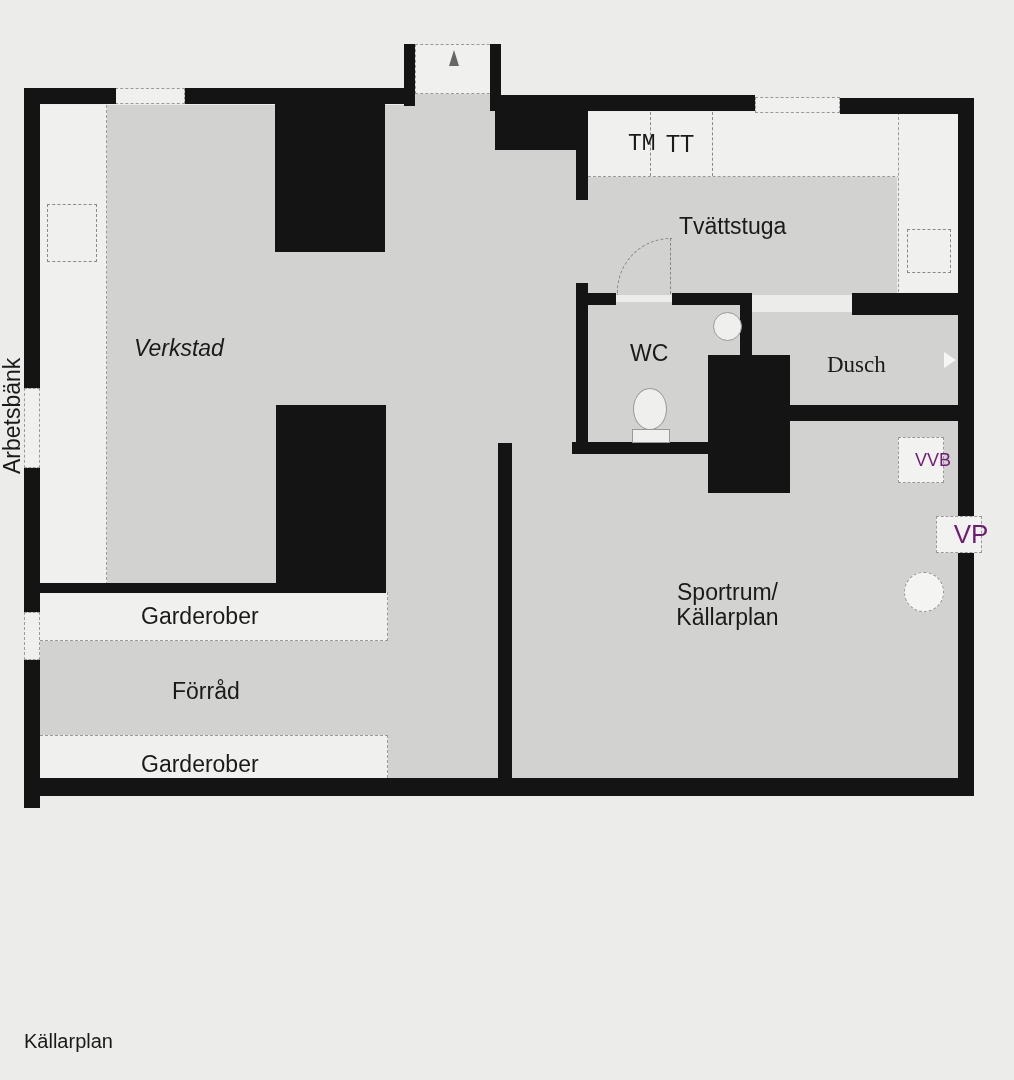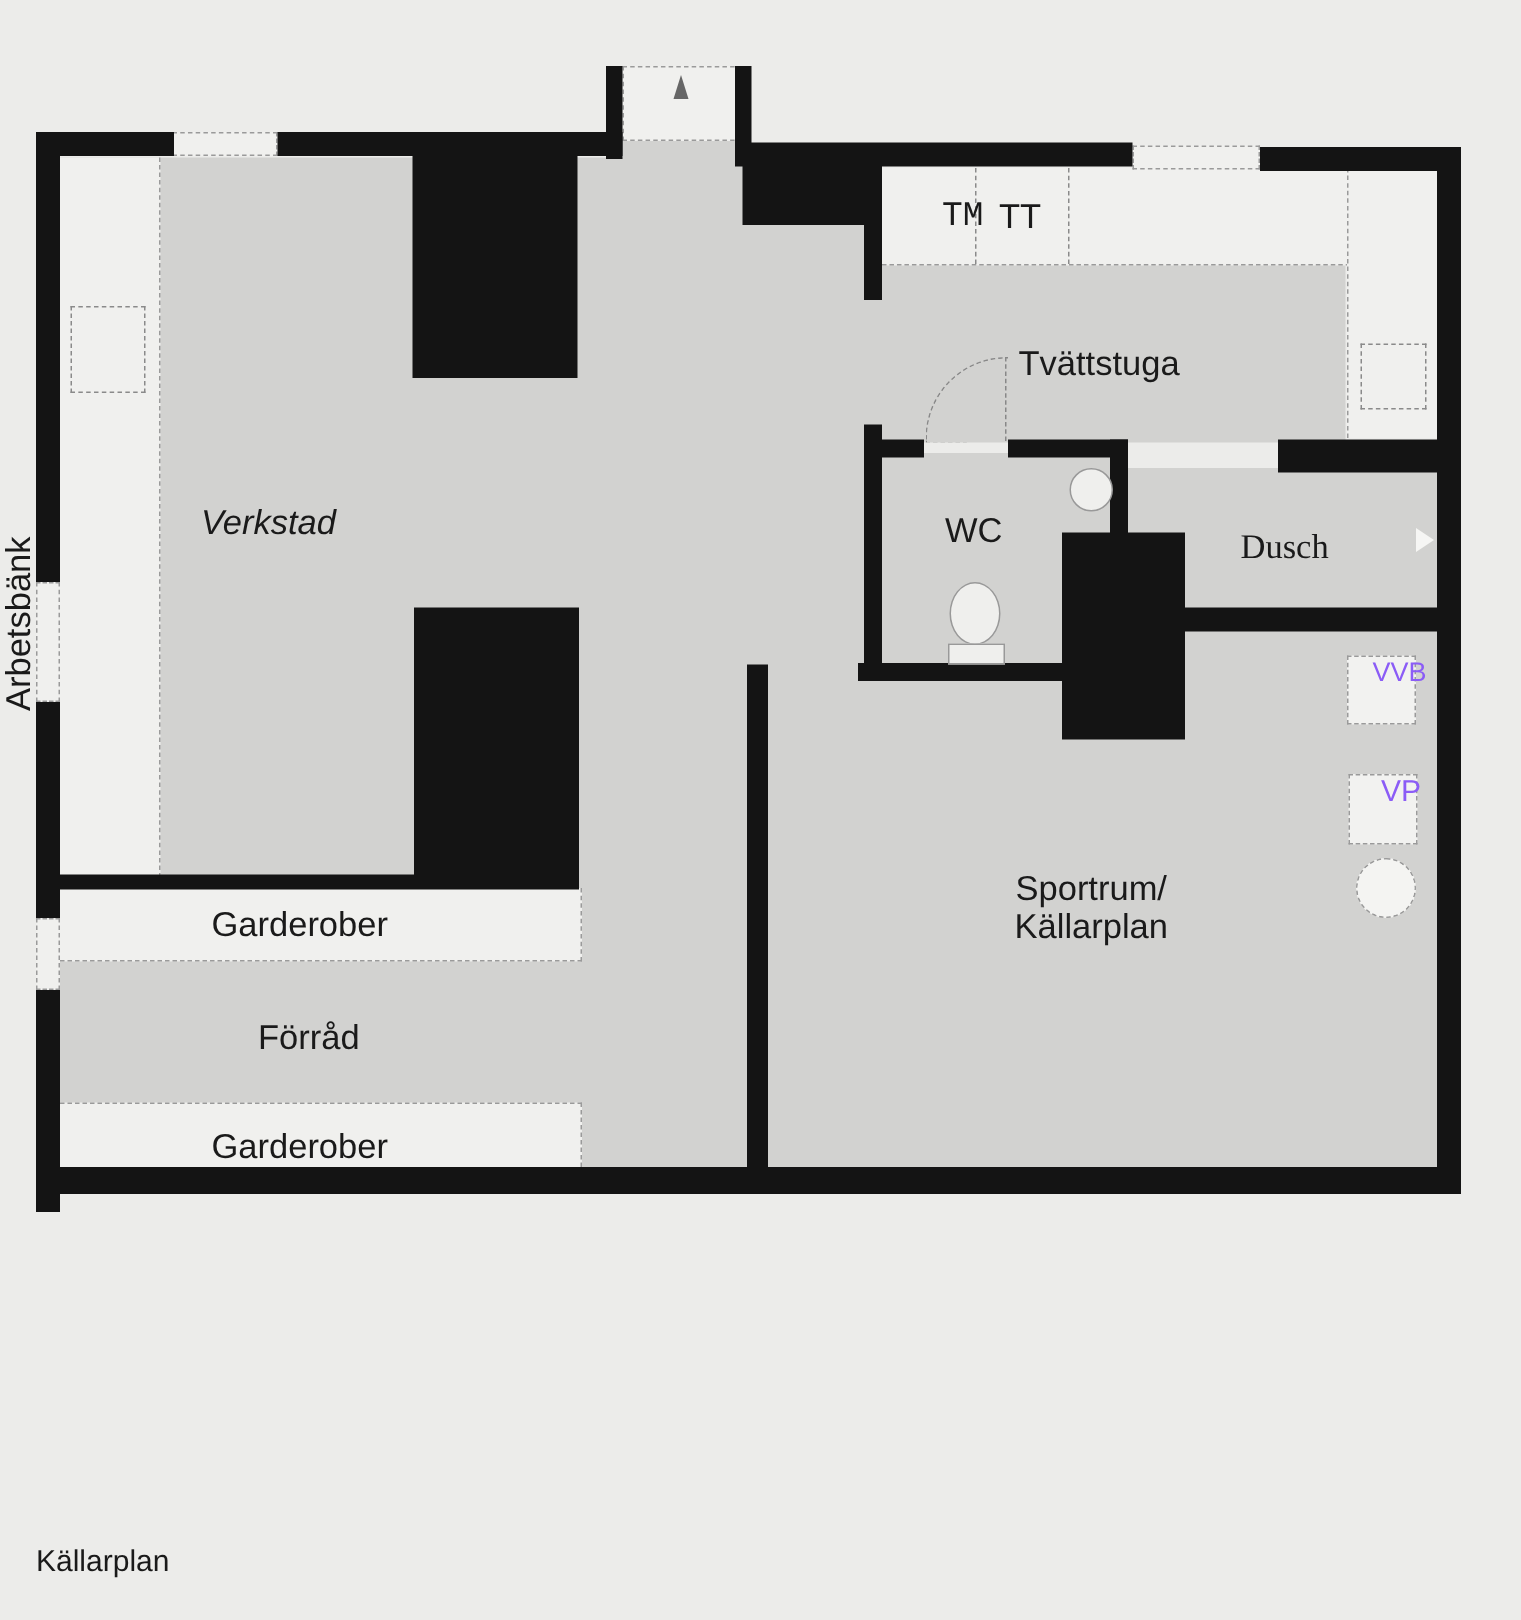--- a/index.html
+++ b/index.html
@@ -4,21 +4,21 @@
   <style>
     html, body { margin:0; padding:0; }
     body { width:1014px; height:1080px; background:#ececea; position:relative; overflow:hidden; font-family:"Liberation Sans", sans-serif; }
     .abs { position:absolute; }
     .wall { position:absolute; background:#141414; }
     .floor { position:absolute; background:#d2d2d0; }
     .white { position:absolute; background:#f0f0ee; }
     .dash { position:absolute; border:1px dashed #8a8a8a; box-sizing:border-box; }
     .label { position:absolute; color:#1a1a1a; font-size:23px; white-space:nowrap; line-height:1.1; }
     .win { position:absolute; background:#f0f0ee; border:1px dashed #9a9a9a; box-sizing:border-box; }
-    .box { position:absolute; background:#f2f2f0; border:1px dashed #9a9a9a; box-sizing:border-box; display:flex; align-items:flex-start; justify-content:center; color:#8b5cf6; font-size:22px;padding-left:24px; }
+    .box { position:absolute; background:#f2f2f0; border:1px dashed #9a9a9a; box-sizing:border-box; display:flex; align-items:center; justify-content:center; color:#701a75; font-size:22px;padding-left:24px; }
     .caption { position:absolute; left:24px; top:1030px; font-size:20px; color:#1a1a1a; }
   </style>
 </head>
 <body>
 
 <div class="floor" style="left:38px;top:105px;width:460px;height:675px;"></div>
 <div class="floor" style="left:415px;top:92px;width:85px;height:20px;"></div>
 <div class="floor" style="left:490px;top:150px;width:100px;height:300px;"></div>
 <div class="floor" style="left:585px;top:175px;width:312px;height:120px;"></div>
 <div class="floor" style="left:588px;top:302px;width:160px;height:142px;"></div>
@@ -74,32 +74,32 @@
 
 <div class="abs" style="left:713px;top:312px;width:27px;height:27px;border-radius:50%;background:#efefed;border:1px solid #999;"></div>
 <div class="abs" style="left:633px;top:388px;width:32px;height:40px;border-radius:50%;background:#efefed;border:1px solid #999;"></div>
 <div class="abs" style="left:632px;top:429px;width:36px;height:12px;background:#efefed;border:1px solid #999;"></div>
 <div class="abs" style="left:944px;top:352px;width:0;height:0;border-top:8px solid transparent;border-bottom:8px solid transparent;border-left:12px solid #f6f6f4;"></div>
 <div class="abs" style="left:904px;top:572px;width:38px;height:38px;border-radius:50%;background:#f4f4f2;border:1px dashed #999;"></div>
 
 <div class="box" style="left:898px;top:437px;width:46px;height:46px;font-size:18px;">
     <span>VVB</span>
   </div>
-<div class="box" style="left:899px;top:516px;width:46px;height:47px;font-size:20px;">
+<div class="box" style="left:936px;top:516px;width:46px;height:37px;font-size:26px;">
     <span>VP</span>
   </div>
 
 <div class="label" style="left:134px;top:336px;font-style:italic;">Verkstad</div>
 <div class="label" style="left:74px;top:408px;transform-origin:0 0;transform:rotate(-90deg);transform:translate(-74px,66px) rotate(-90deg);">Arbetsbänk</div>
 <div class="label" style="left:141px;top:604px;">Garderober</div>
 <div class="label" style="left:172px;top:679px;">Förråd</div>
 <div class="label" style="left:141px;top:752px;">Garderober</div>
 <div class="label" style="left:628px;top:132px;font-family:Liberation Mono, monospace;">TM</div>
 <div class="label" style="left:666px;top:132px;">TT</div>
-<div class="label" style="left:679px;top:230px;text-align:right;">Tvättstuga</div>
+<div class="label" style="left:679px;top:214px;text-align:right;">Tvättstuga</div>
 <div class="label" style="left:630px;top:341px;">WC</div>
 <div class="label" style="left:827px;top:352px;font-family:Liberation Serif, serif;">Dusch</div>
 <div class="label" style="left:655px;top:580px;text-align:center;width:145px;">
   <div>Sportrum/</div>
   <div>Källarplan</div>
 </div>
 
 <div class="caption">Källarplan</div>
 
 </body></html>

